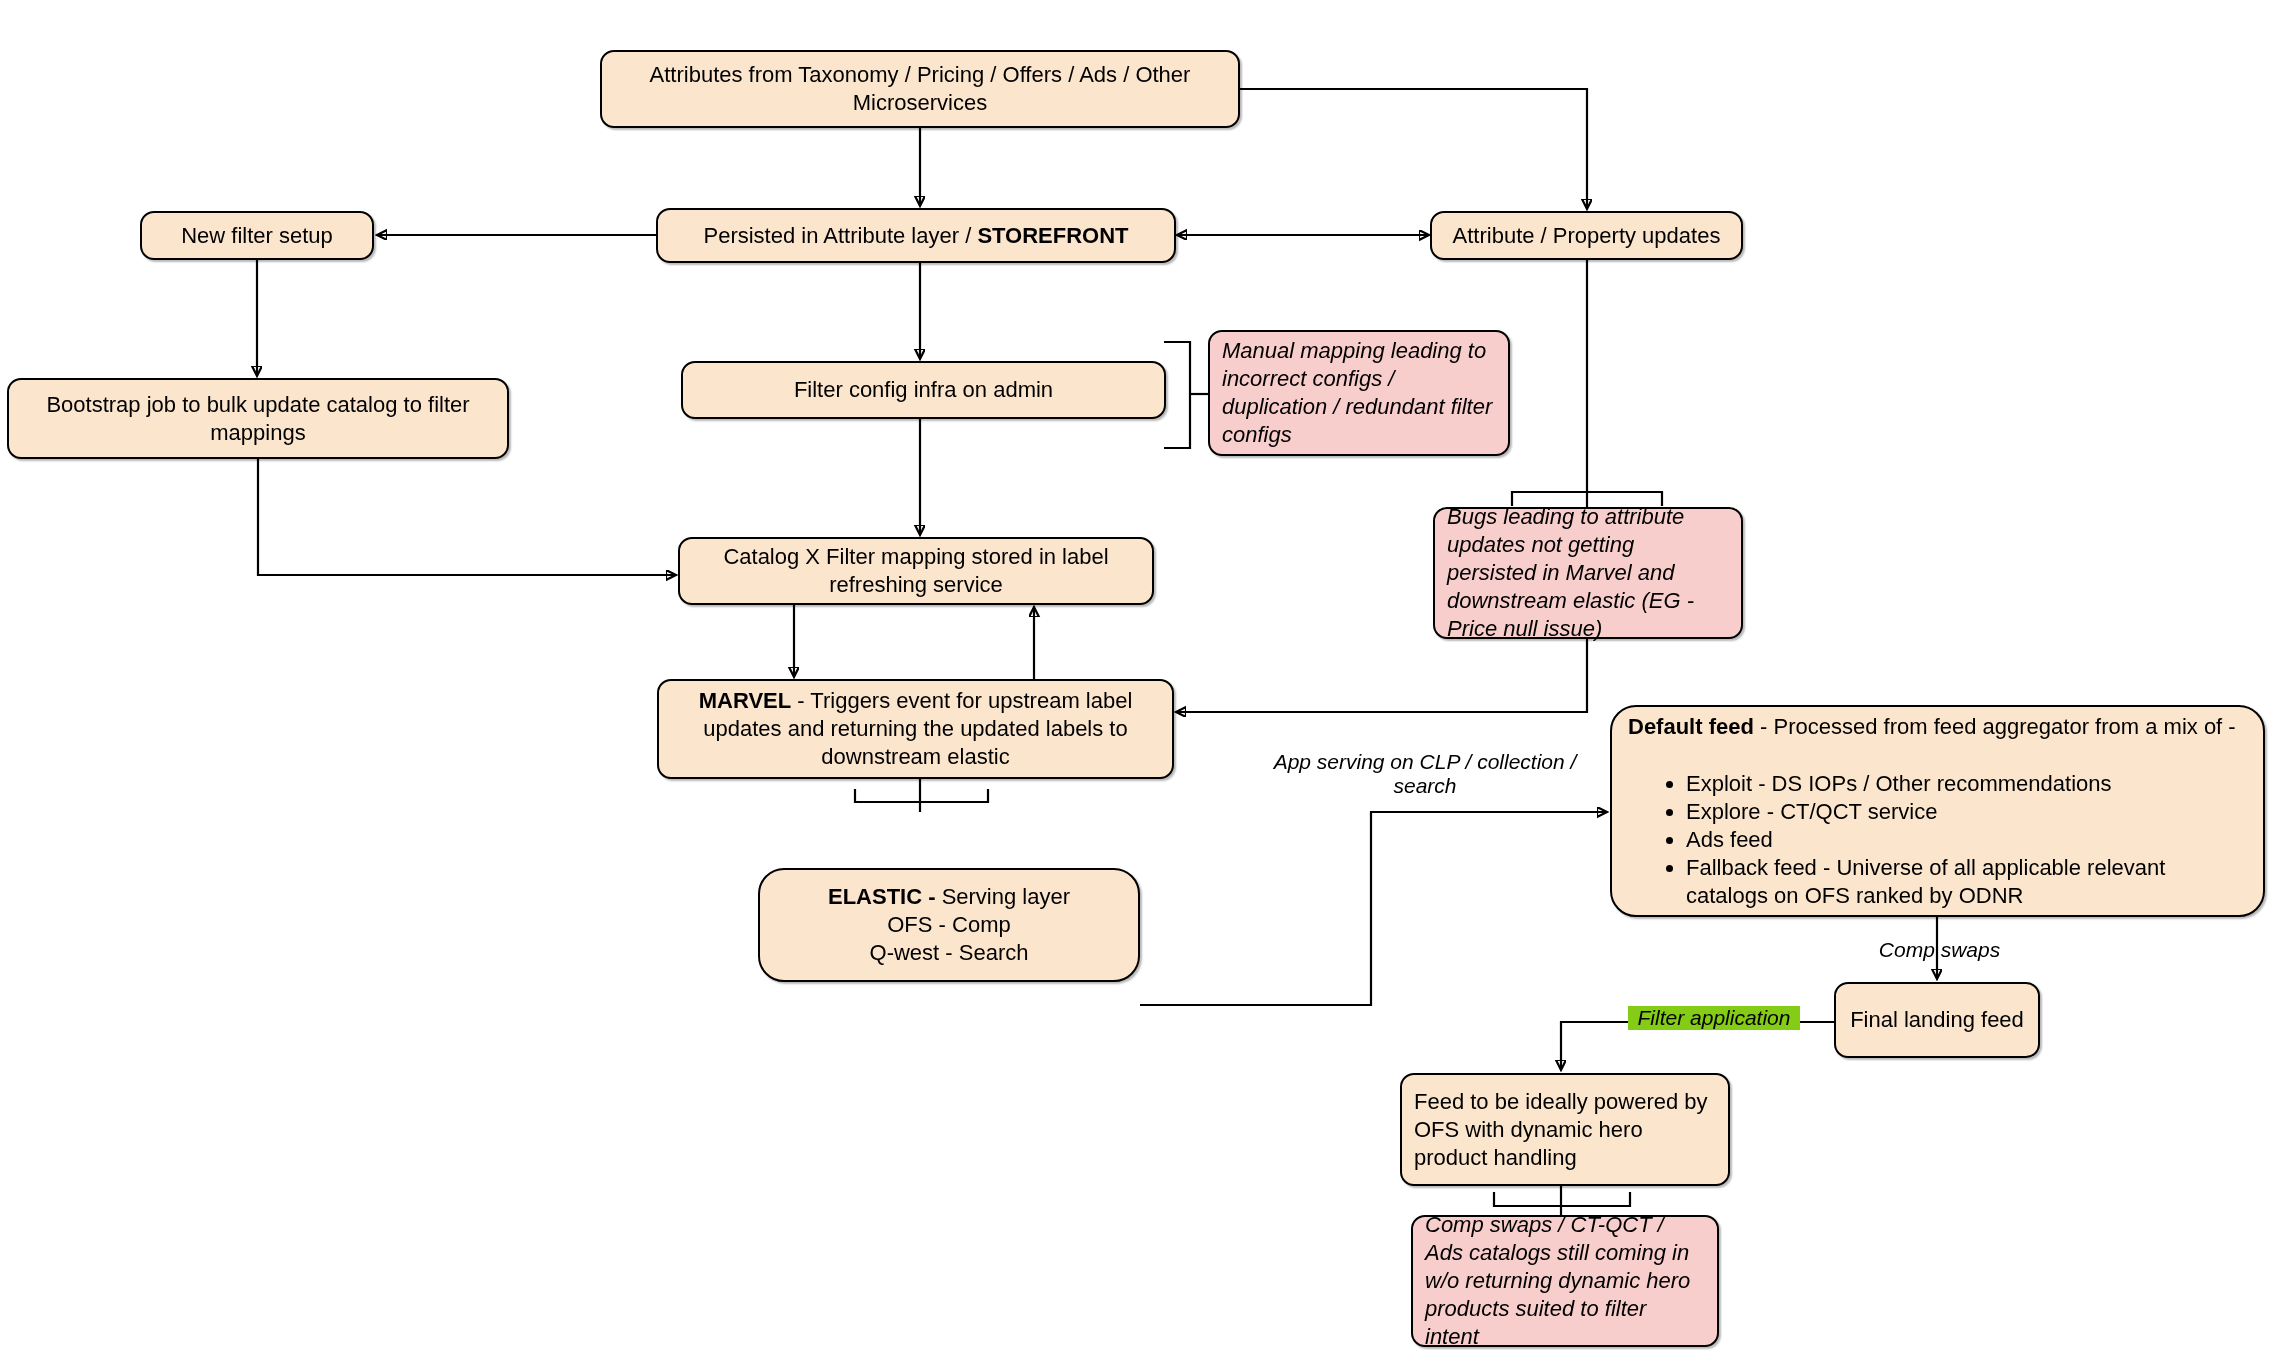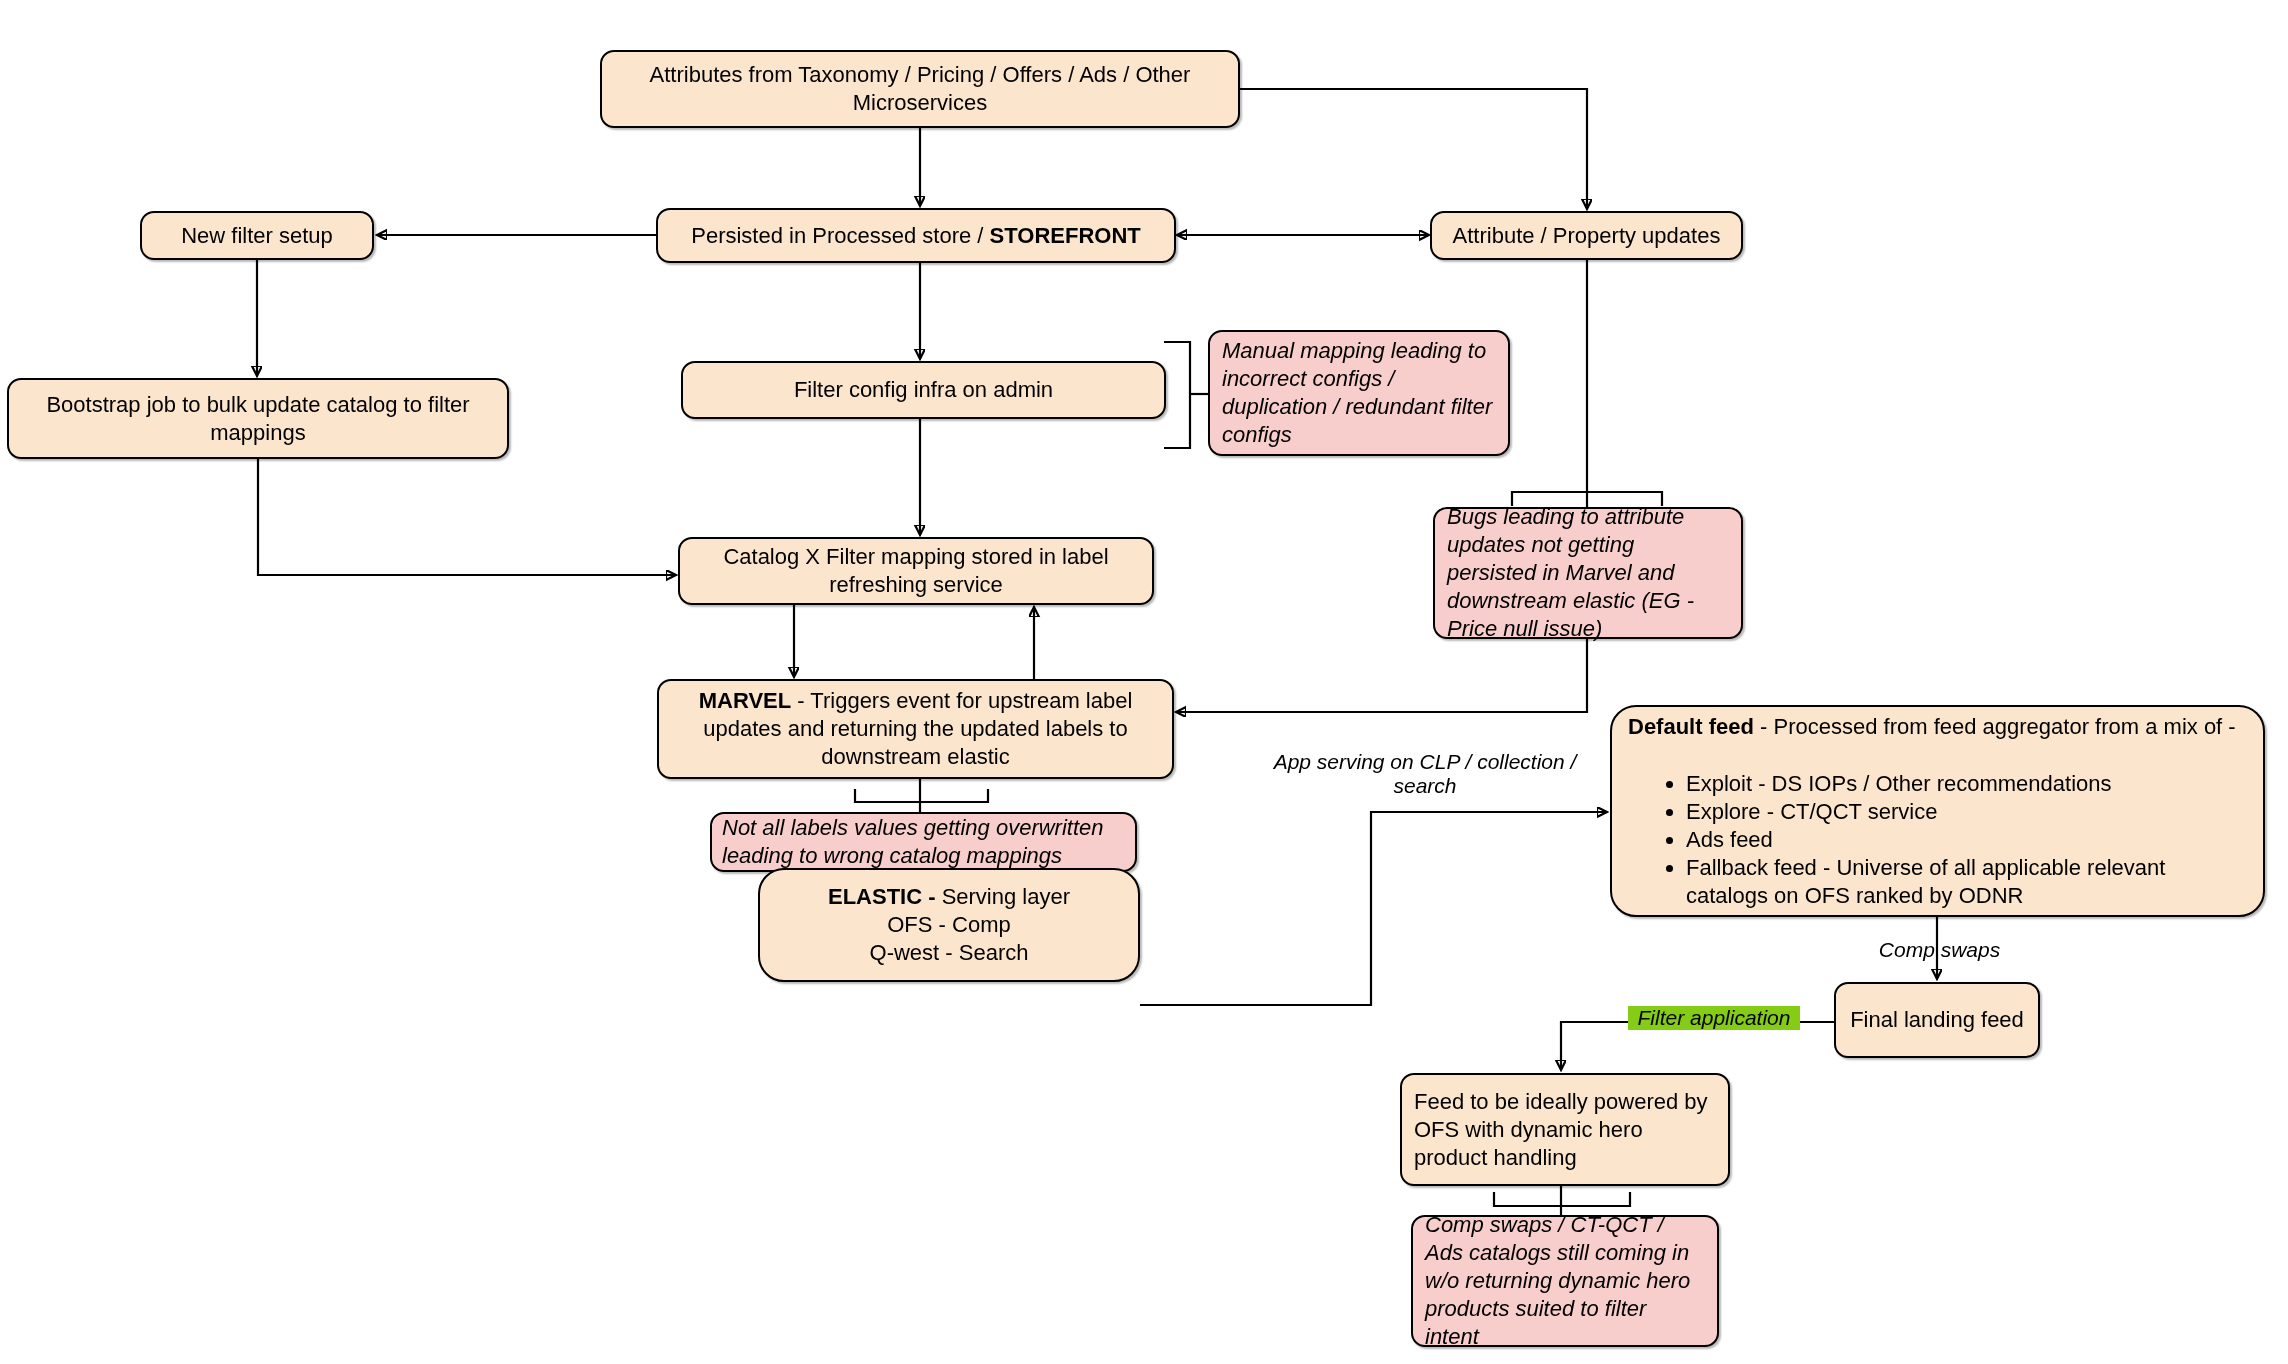--- a/index.html
+++ b/index.html
@@ -145,21 +145,21 @@
     <polyline points="1512,506 1512,492 1662,492 1662,506"></polyline>
     <polyline points="855,789 855,802 988,802 988,789"></polyline>
     <polyline points="1494,1192 1494,1206 1630,1206 1630,1192"></polyline>
   </svg>
 
   <div class="node" id="n-attributes">
     <span>Attributes from Taxonomy / Pricing / Offers / Ads / Other Microservices</span>
   </div>
 
   <div class="node" id="n-persisted">
-    <span><span>Persisted in Processed store / </span><b>STOREFRONT</b></span>
+    <span><span>Persisted in Attribute layer / </span><b>STOREFRONT</b></span>
   </div>
 
   <div class="node" id="n-newfilter">
     <span>New filter setup</span>
   </div>
 
   <div class="node" id="n-attrupdates">
     <span>Attribute / Property updates</span>
   </div>
 
@@ -180,23 +180,20 @@
   </div>
 
   <div class="node" id="n-catalog">
     <span>Catalog X Filter mapping stored in label refreshing service</span>
   </div>
 
   <div class="node" id="n-marvel">
     <span><b>MARVEL</b><span> - Triggers event for upstream label updates and returning the updated labels to downstream elastic</span></span>
   </div>
 
-  <div class="node issue" id="n-notalllabels">
-    <span>Not all labels values getting overwritten leading to wrong catalog mappings</span>
-  </div>
 
   <div class="node big-radius" id="n-elastic">
     <span><b>ELASTIC -</b><span> Serving layer</span><br>
       <span>OFS - Comp</span><br>
       <span>Q-west - Search</span></span>
   </div>
 
   <div class="node big-radius left-align" id="n-defaultfeed">
     <div>
       <div class="df-title"><b>Default feed</b><span> - Processed from feed aggregator from a mix of -</span></div>

